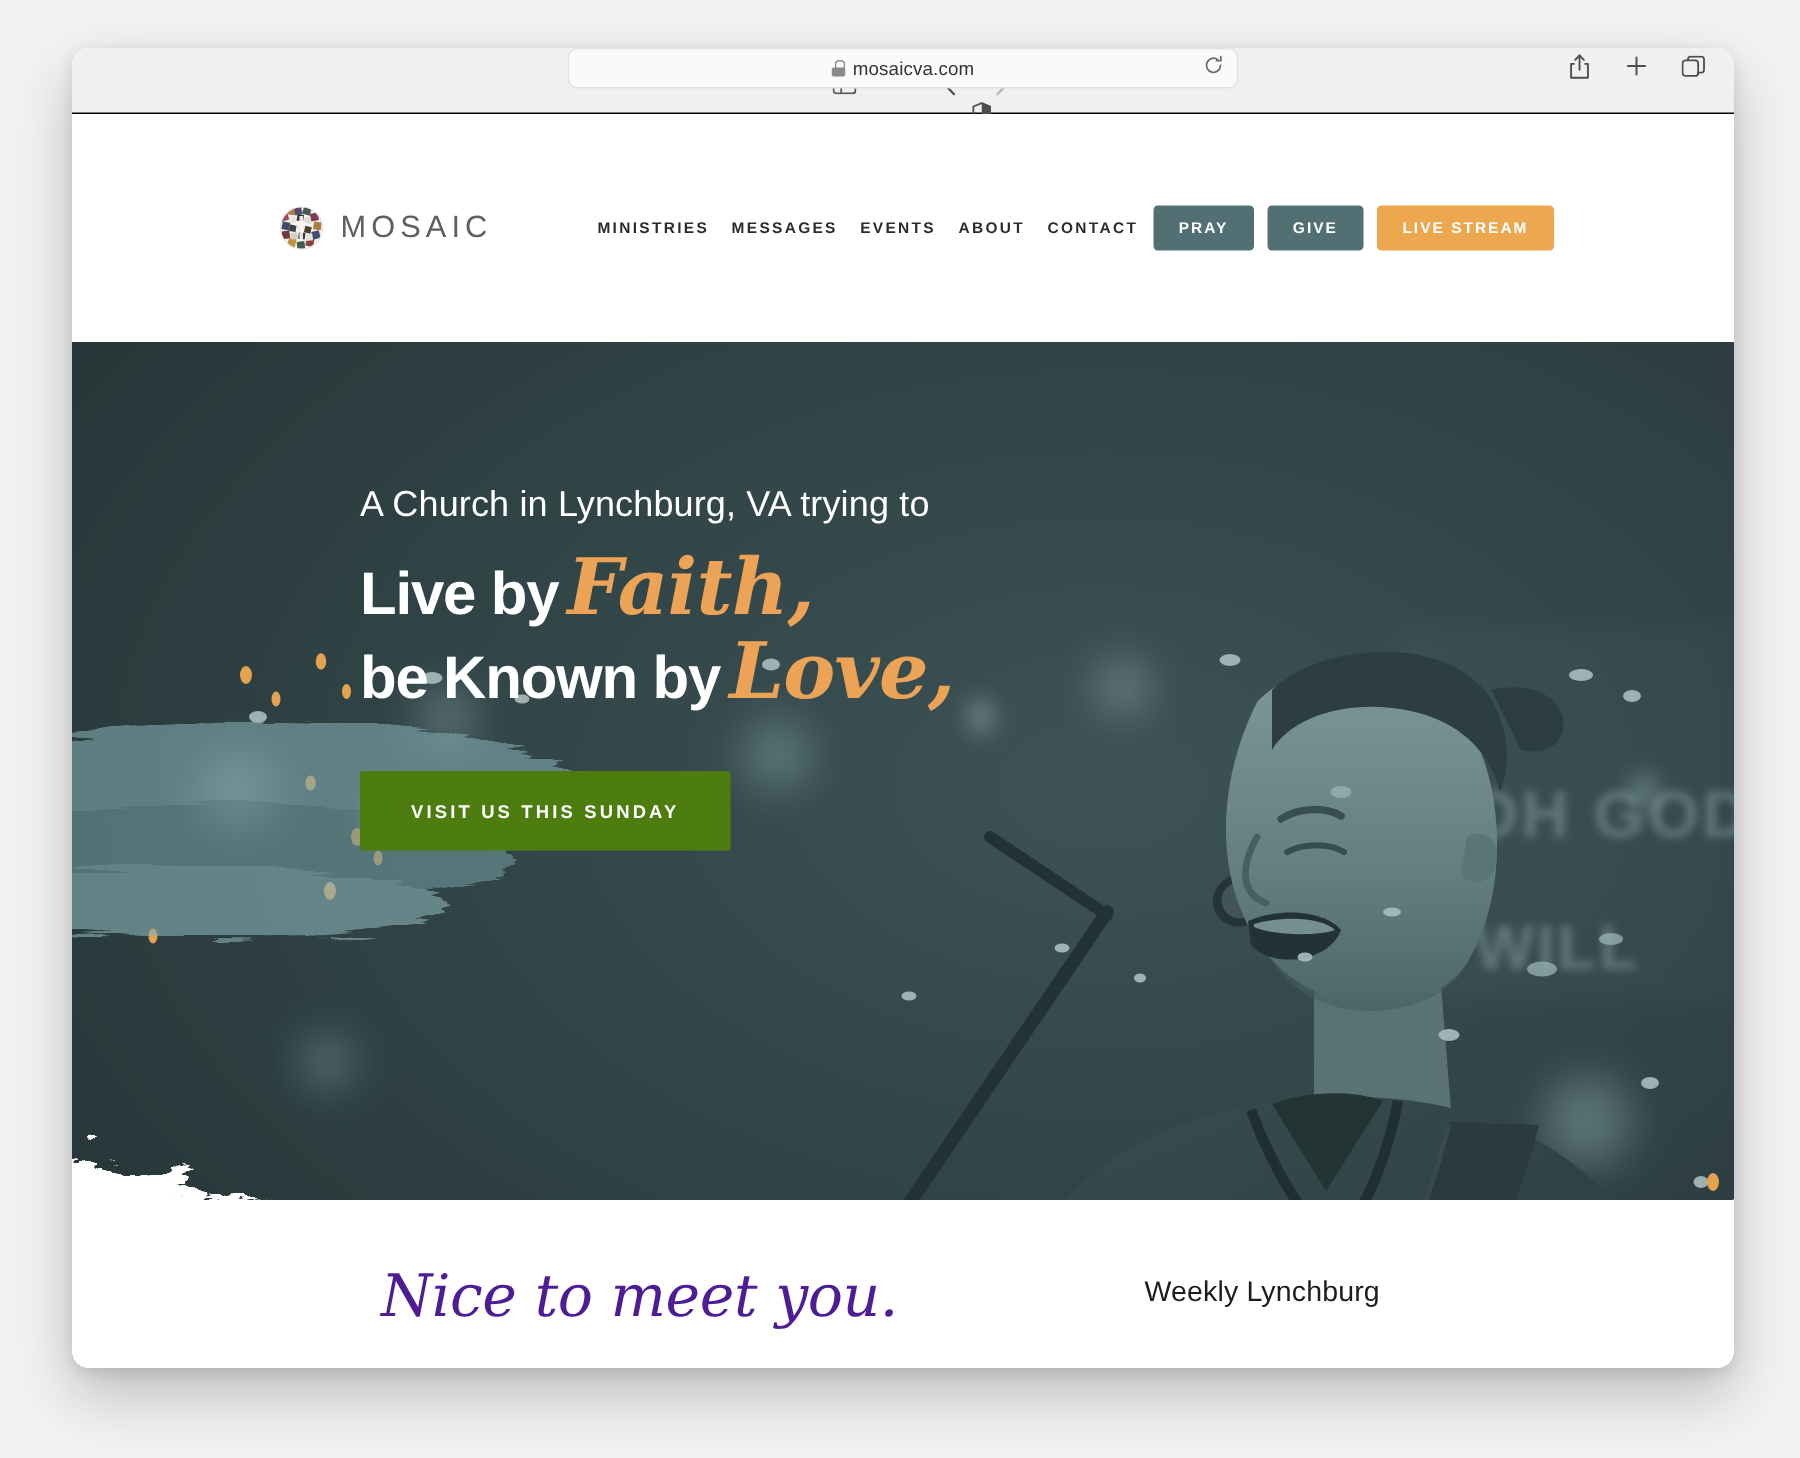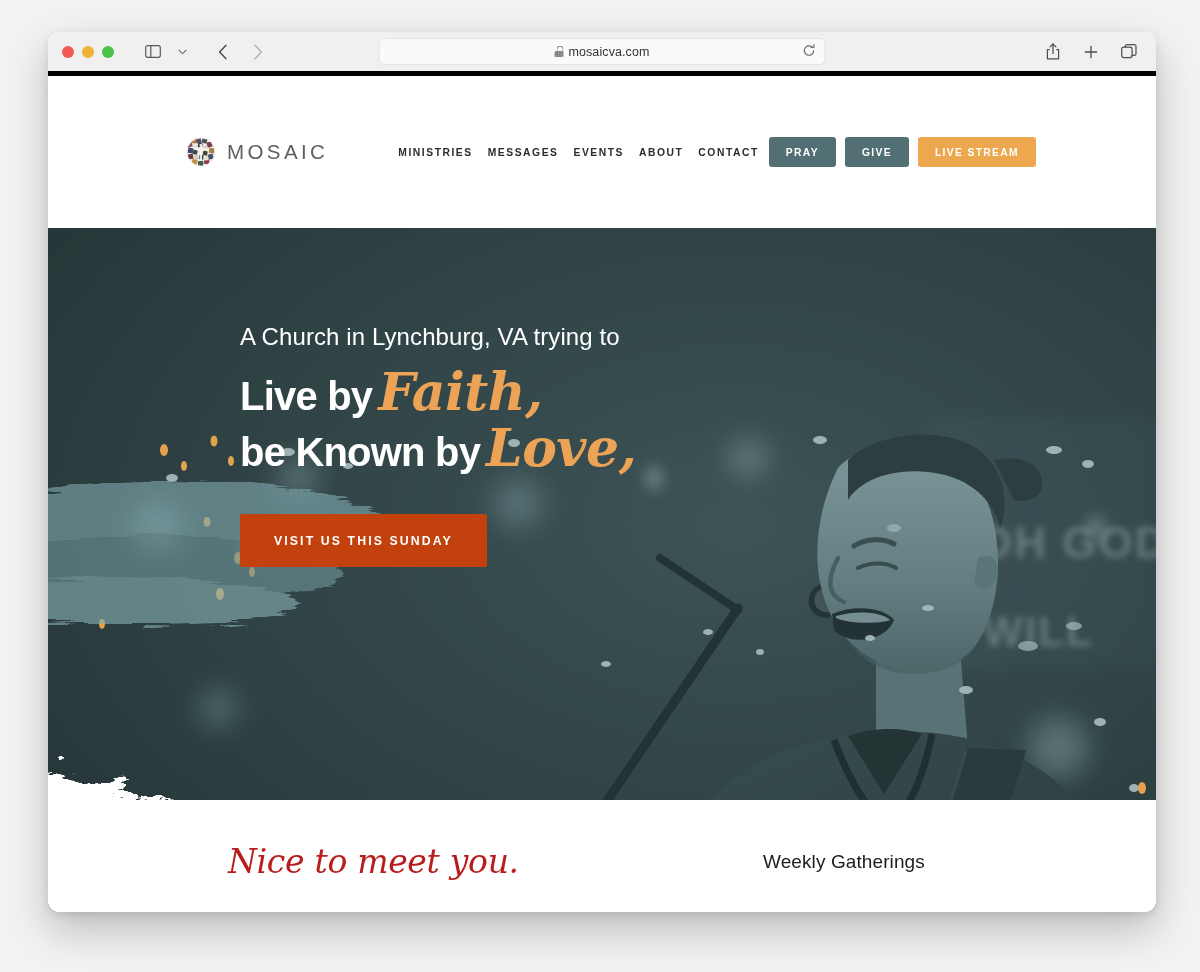--- a/index.html
+++ b/index.html
@@ -17,24 +17,25 @@
     border-radius:11px;
     background:#fff;
     box-shadow:0 18px 40px rgba(0,0,0,0.22), 0 3px 10px rgba(0,0,0,0.10);
     overflow:hidden;
   }
 
   
   .toolbar {
     height:44px; width:100%;
     background:#f0f0f0;
-    border-bottom:5px solid #000000;
+    border-bottom:1px solid #000000;
     display:flex; align-items:center;
     padding:0 14px;
     position:relative;
+    flex-direction:column;
   }
   .traffic { display:flex; gap:8px; align-items:center; }
   .tl { width:12px; height:12px; border-radius:50%; }
   .tl.red{ background:#f05c53; }
   .tl.yellow{ background:#f0b232; }
   .tl.green{ background:#4cc348; }
 
   .tb-group { display:flex; align-items:center; gap:3px; margin-left:26px; }
   .tb-btn {
     width:26px; height:24px;
@@ -129,35 +130,35 @@
     font-family:"DejaVu Serif", serif;
     font-style:italic; font-weight:700;
     font-size:52px; color:#eda356;
     letter-spacing:-0.5px;
     margin-left:6px;
   }
   .cta {
     margin-top:37px;
     display:inline-flex; align-items:center; justify-content:center;
     height:53px; padding:0 34px;
-    background:#c2410c; border-radius:2px;
+    background:#4d7c0f; border-radius:2px;
     font-size:12.3px; font-weight:700; letter-spacing:2.1px; color:#fff;
     cursor:pointer;
   }
 
   
   .band {
     position:absolute; left:0; bottom:0; width:100%; height:132px;
     background:#fff; z-index:7;
   }
   .band-inner { position:relative; width:100%; height:100%; padding:0 54px; }
   .nice {
-    position:absolute; left:180px; top:42px;
+    position:absolute; left:206px; top:42px;
     font-family:"DejaVu Serif", serif; font-style:italic;
-    font-size:33px; color:#b91c1c; letter-spacing:-0.3px; white-space:nowrap;
+    font-size:39px; color:#4c1d95; letter-spacing:-0.3px; white-space:nowrap;
   }
   .weekly {
     position:absolute; left:715px; top:51px;
     font-size:19px; color:#1d1d1d; letter-spacing:0.1px; white-space:nowrap;
   }
 </style>
 </head>
 <body>
 
 <div class="window">
@@ -505,19 +506,19 @@
           <span class="hl-line">
             <span class="hl-bold">be Known by</span><span class="hl-script">Love,</span>
           </span>
         </div>
         <div class="cta">VISIT US THIS SUNDAY</div>
       </div>
 
       <div class="band">
         <div class="band-inner">
           <div class="nice">Nice to meet you.</div>
-          <div class="weekly">Weekly Gatherings</div>
+          <div class="weekly">Weekly Lynchburg</div>
         </div>
       </div>
 
     </div>
   </div>
 </div>
 
 </body></html>

